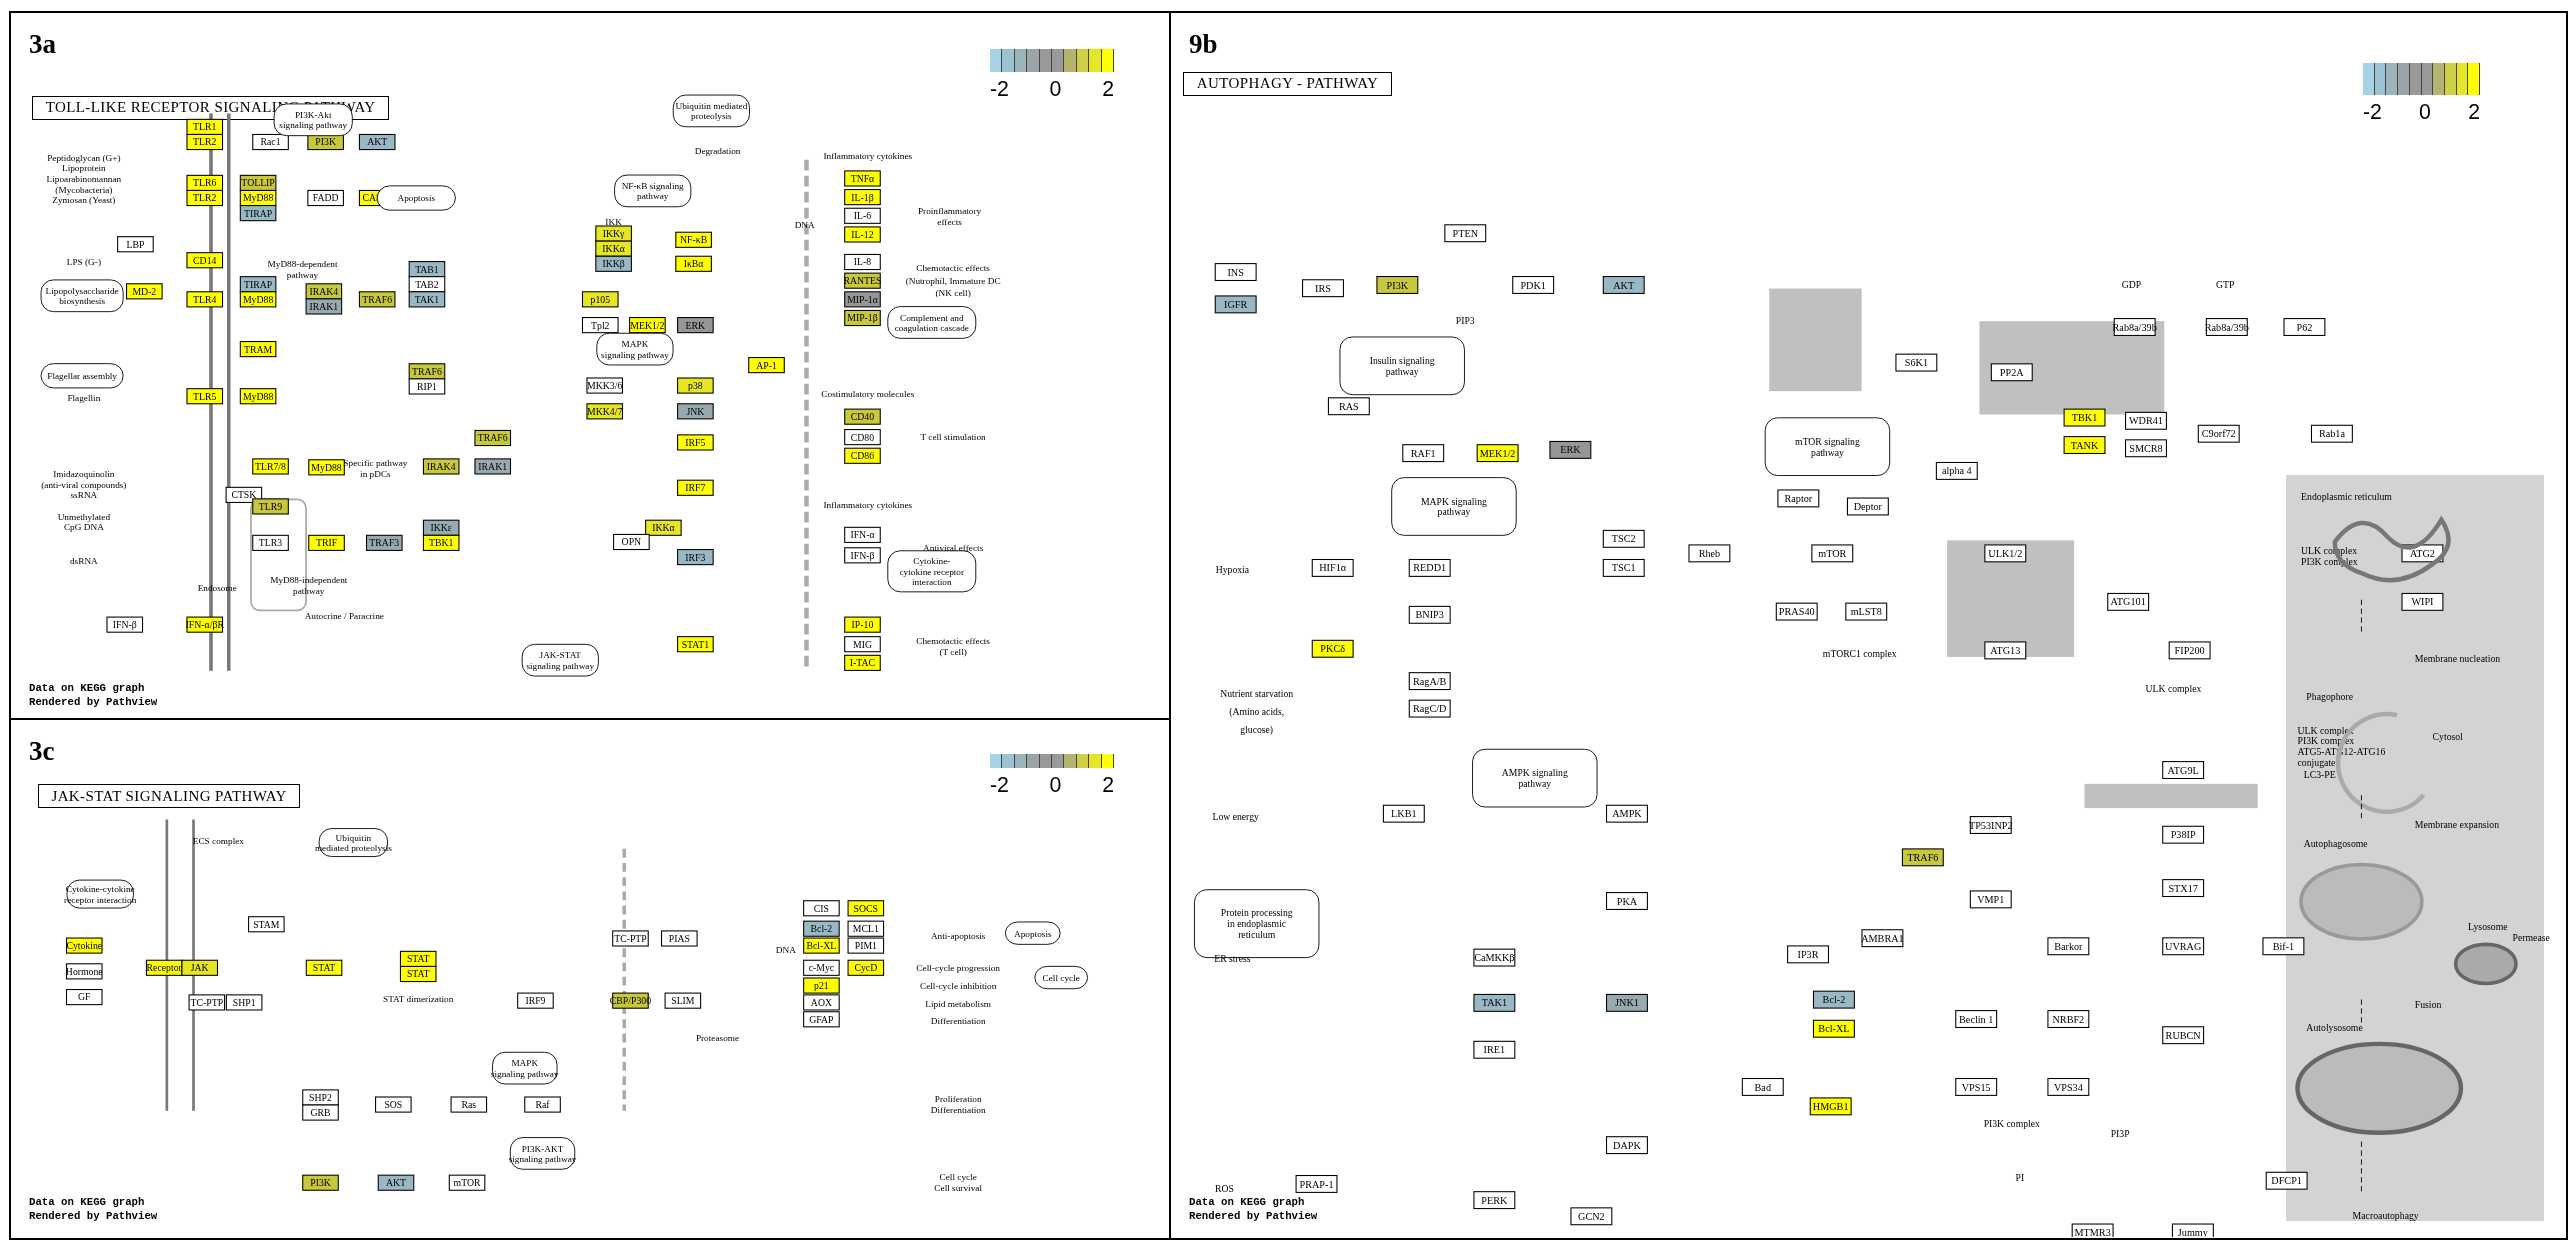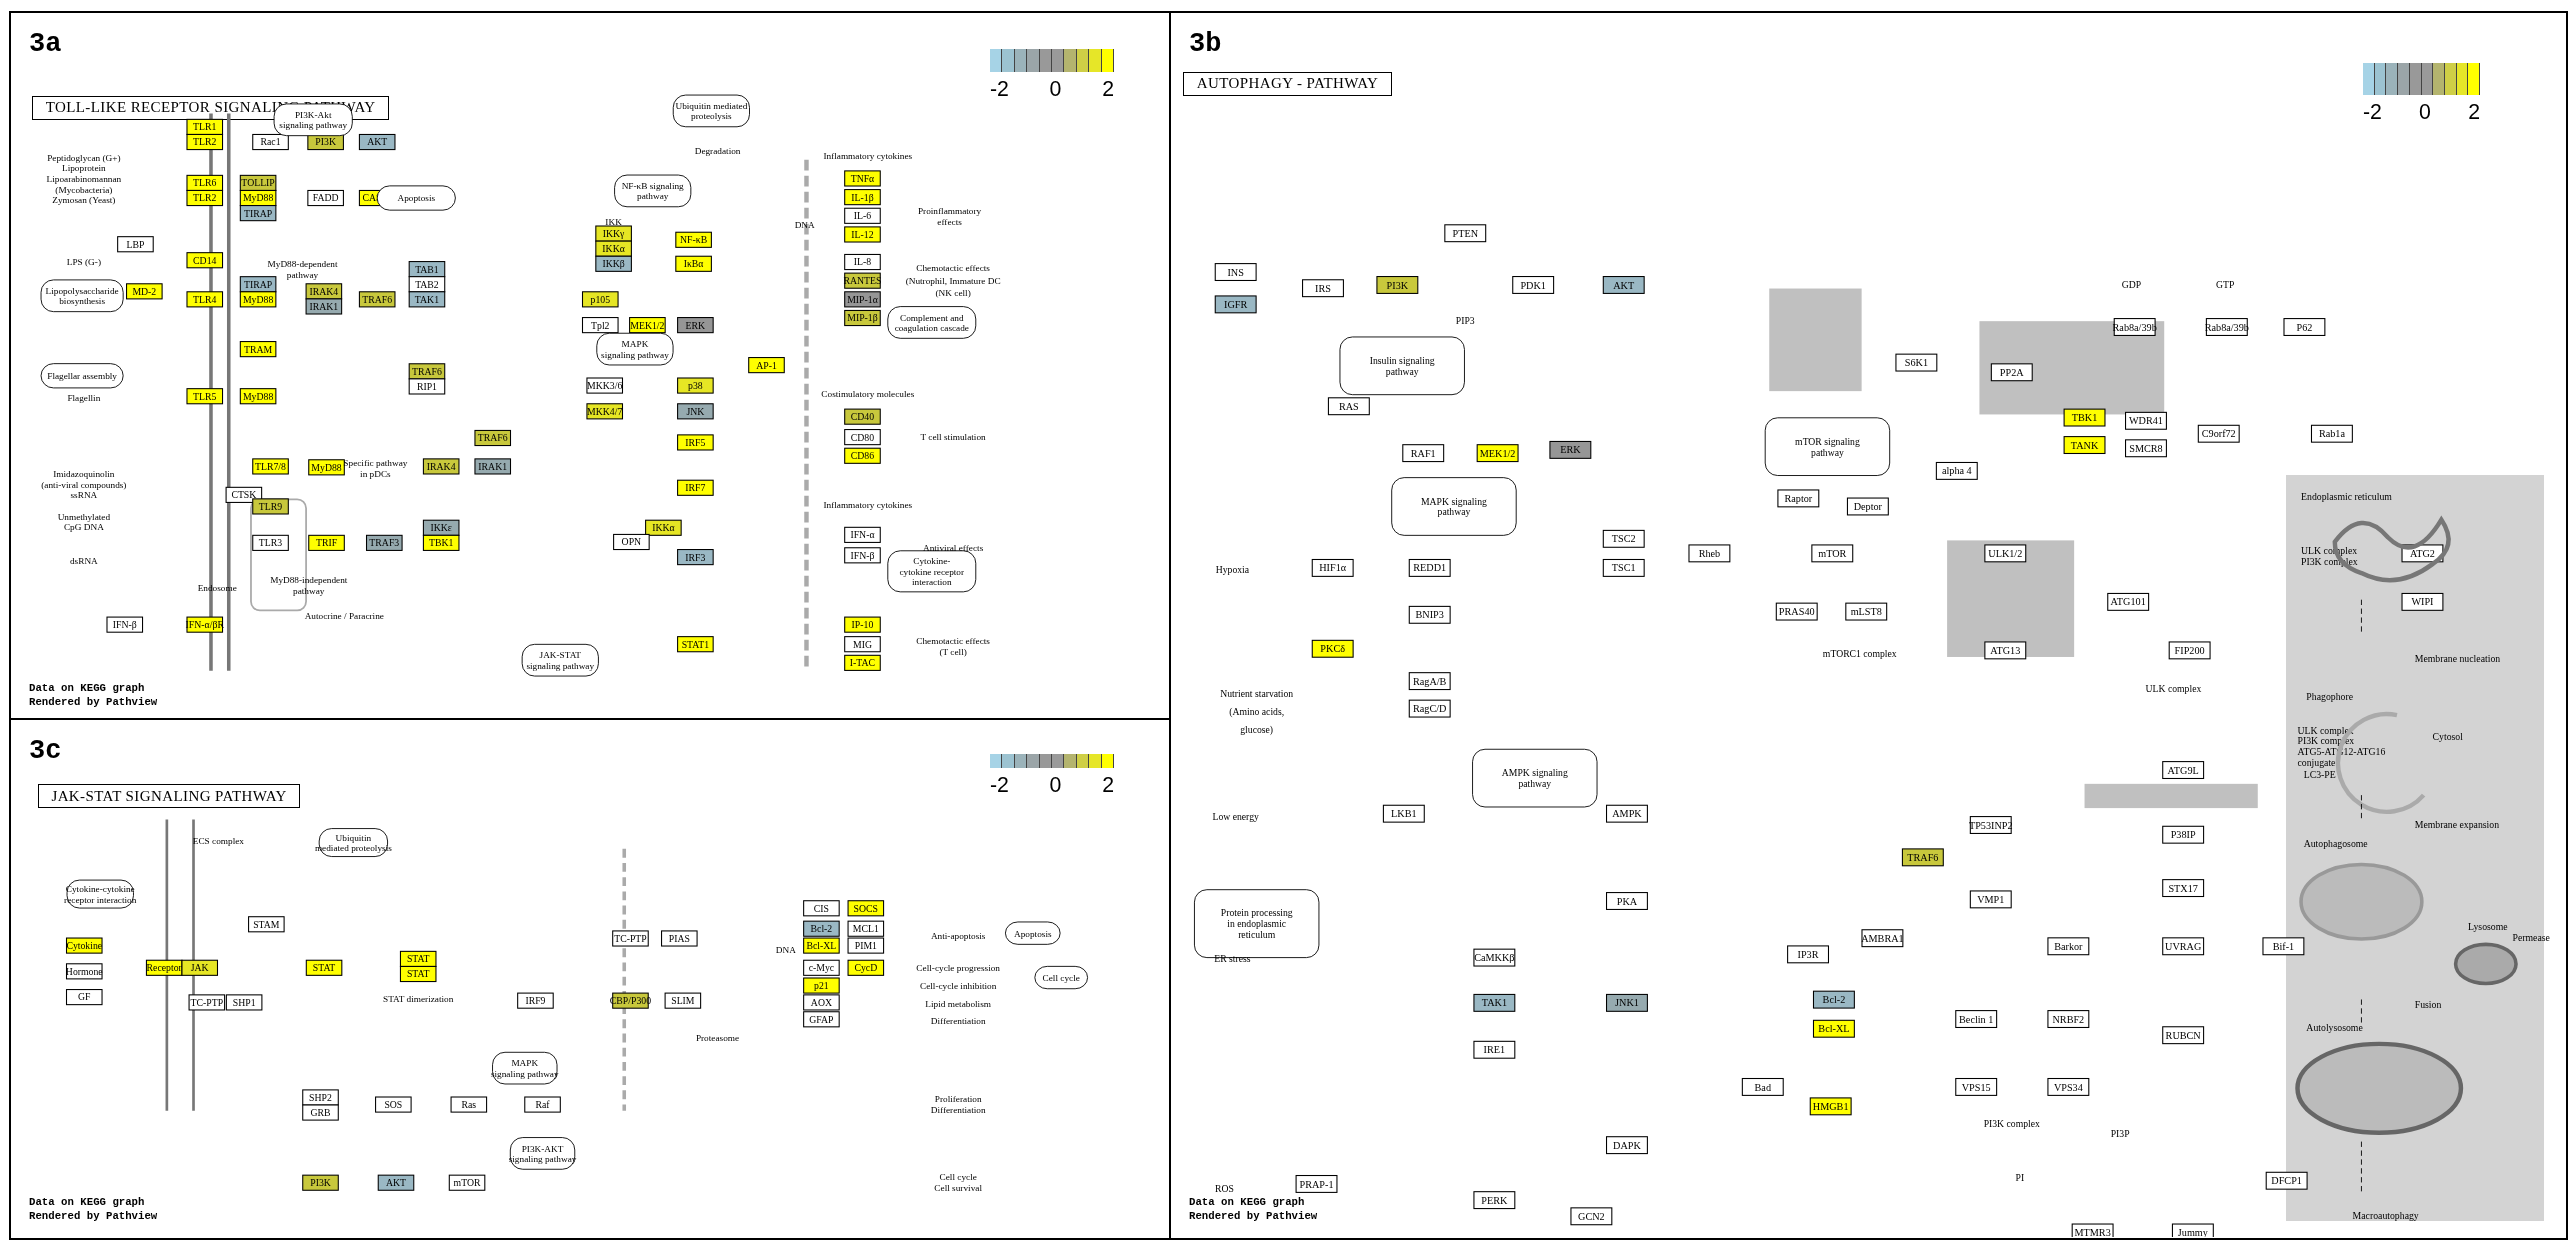--- a/index.html
+++ b/index.html
@@ -1,21 +1,21 @@
 <!DOCTYPE html>
 <html style="font-size:14.2px"><head>
 <meta charset="utf-8">
 <style>
   html,body{margin:0;padding:0;background:#fff;}
   body{width:2576px;height:1248px;position:relative;overflow:hidden;font-family:"Liberation Serif",serif;}
   .panel{position:absolute;border:2.7px solid #000;background:#fff;box-sizing:border-box;overflow:hidden;}
   #p3a{left:9px;top:10.7px;width:1164px;height:711px;}
   #p3c{left:9px;top:718px;width:1164px;height:522px;}
   #p3b{left:1169px;top:10.7px;width:1399px;height:1229px;}
-  .plabel{position:absolute;left:18px;top:16px;font-family:Liberation Mono, monospace;font-weight:bold;font-size:27px;}
+  .plabel{position:absolute;left:18px;top:16px;font-family:Liberation Serif, serif;font-weight:bold;font-size:27px;}
   .ptitle{position:absolute;border:1.8px solid #000;font-size:15px;padding:2.7px 12.4px;letter-spacing:0.4px;background:#fff;}
   .footer{position:absolute;left:18px;font-family:Liberation Mono, monospace;font-weight:bold;font-size:10.7px;line-height:14.2px;}
   svg{position:absolute;left:0;top:0;}
   svg text{font-family:"Liberation Serif",serif;}
   .legend{position:absolute;}
   .legend .bar{display:flex;height:23px;}
   .legend .bar div{flex:1;border-right:0.9px solid #444;}
   .legend .lbls{display:flex;justify-content:space-between;font-family:"Liberation Sans",sans-serif;font-size:21.3px;margin-top:5.3px;}
   .cellpanel{position:absolute;background:#d3d3d3;}
 </style>
@@ -665,21 +665,21 @@
       <text x="1066" y="518" font-size="10.45" text-anchor="middle">Cell cycle</text>
       <text x="1066" y="530" font-size="10.45" text-anchor="middle">Cell survival</text>
     </svg>
   <div class="footer" style="top:475px;">
       <div>Data on KEGG graph</div>
       <div>Rendered by Pathview</div>
     </div>
 </div>
 
 <div class="panel" id="p3b">
-  <div class="plabel">3b</div>
+  <div class="plabel">9b</div>
   <div class="ptitle" style="left:12.4px;top:59px;">AUTOPHAGY - PATHWAY</div>
   <div class="legend" style="left:1192px;top:50px;width:117px;">
     <div class="bar" style="height:32px">
         <div style="background: rgb(166, 211, 230);"></div>
         <div style="background: rgb(156, 195, 209);"></div>
         <div style="background: rgb(155, 179, 186);"></div>
         <div style="background: rgb(155, 165, 168);"></div>
         <div style="background: rgb(153, 153, 153);"></div>
         <div style="background: rgb(154, 154, 154);"></div>
         <div style="background: rgb(180, 180, 110);"></div>

